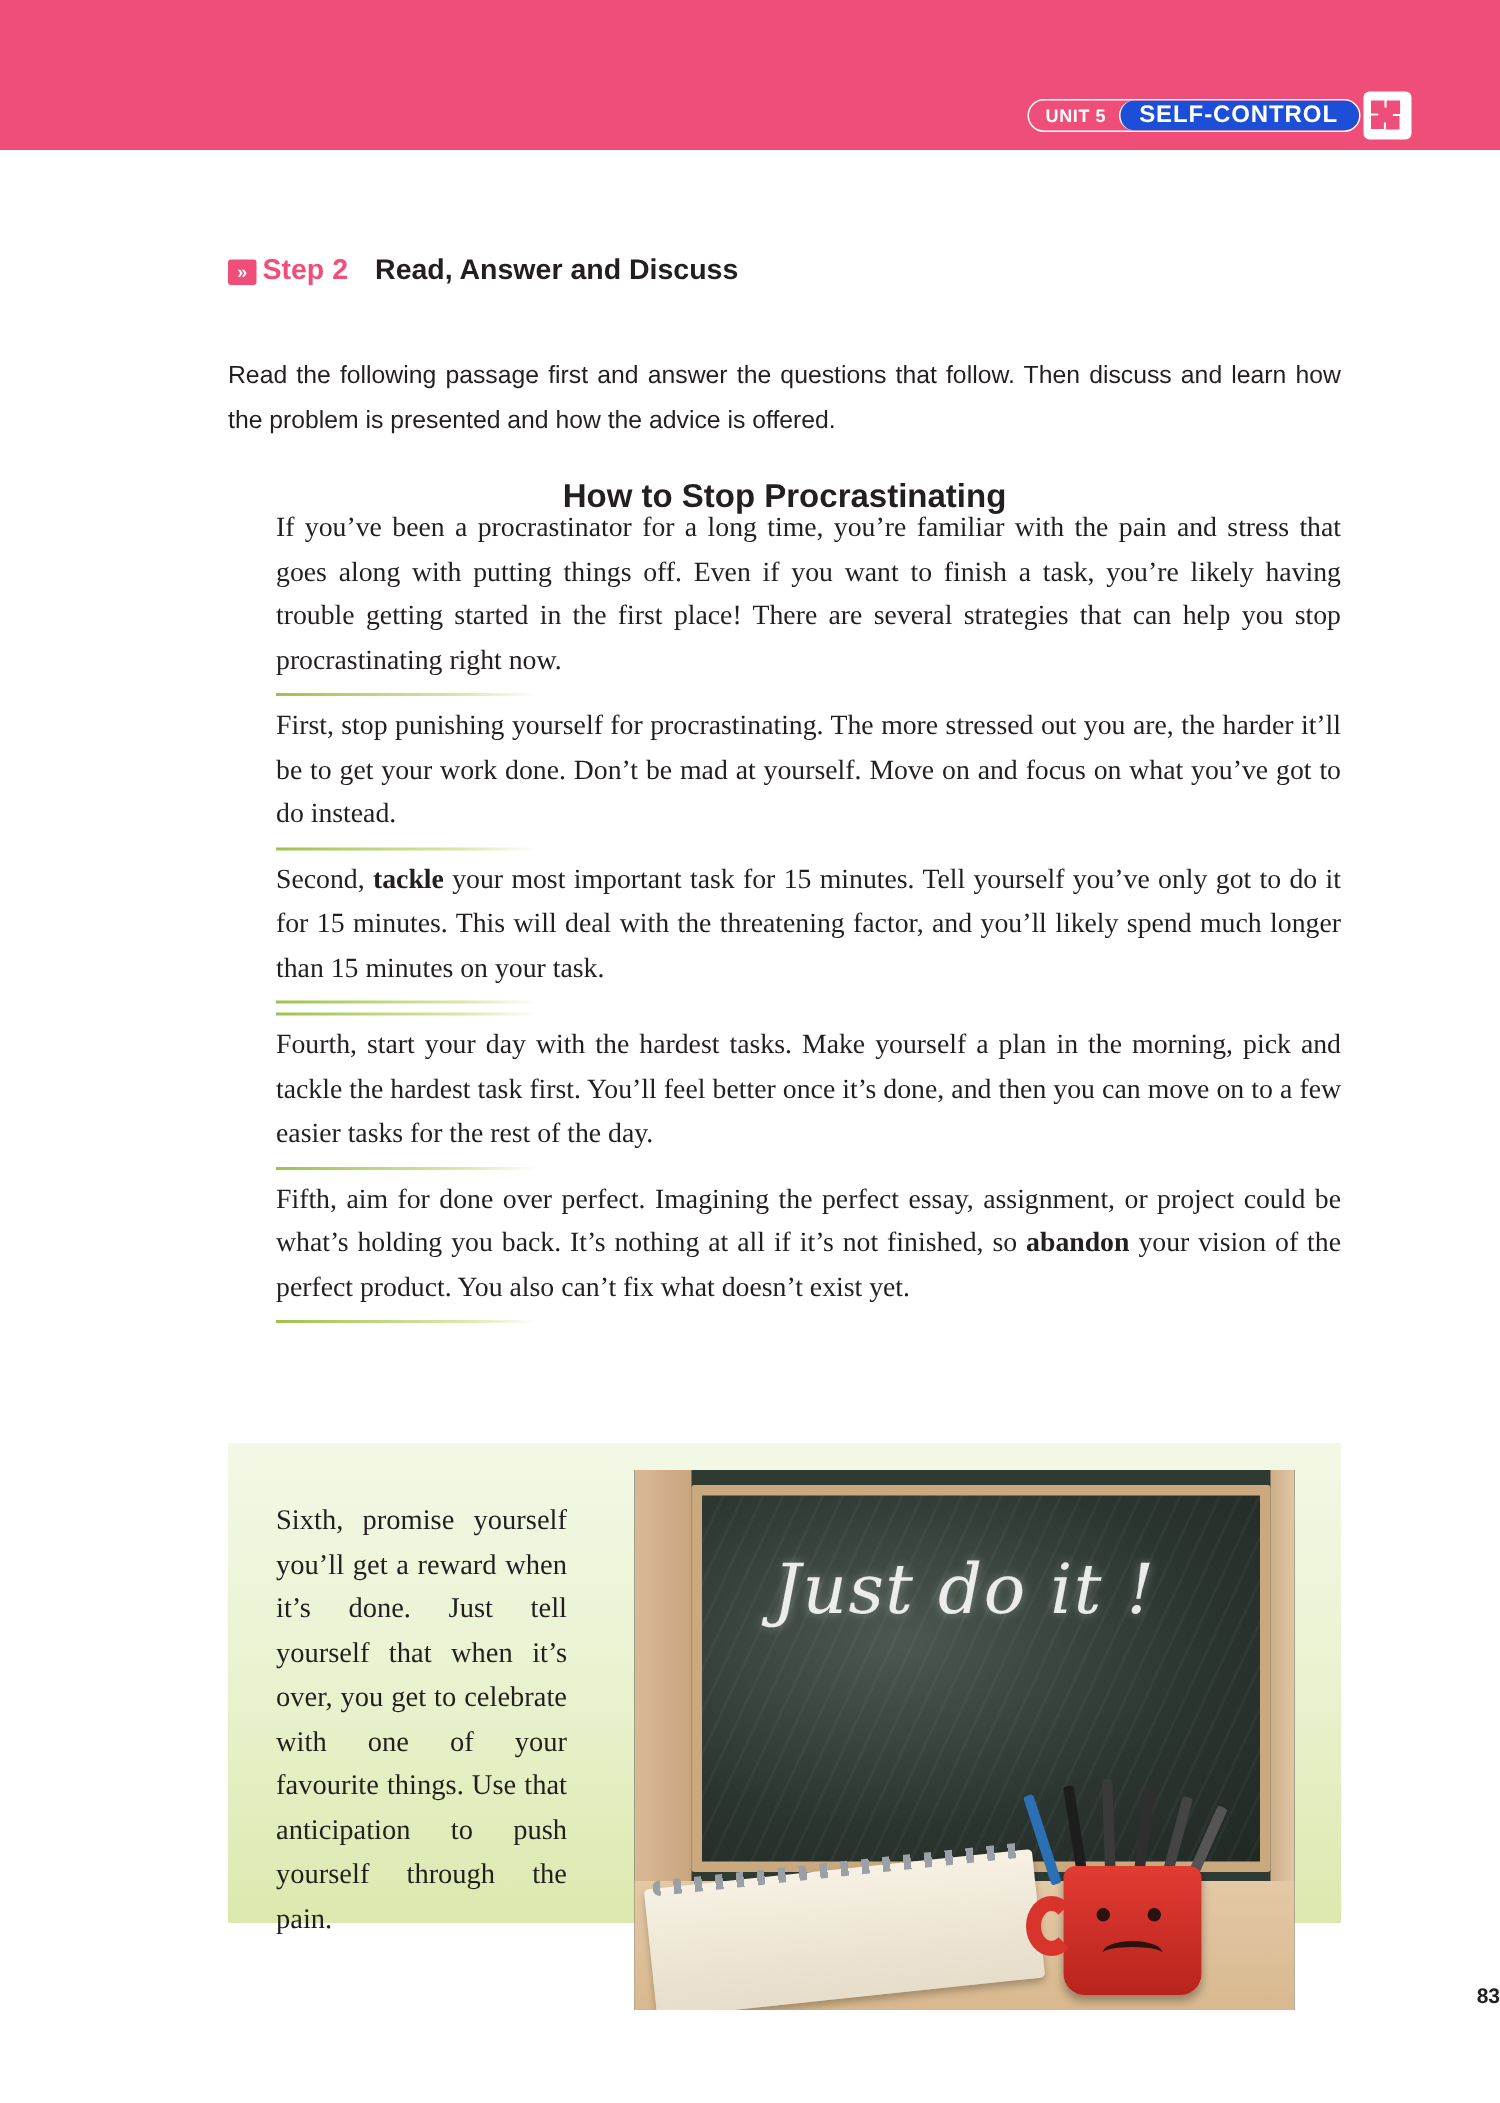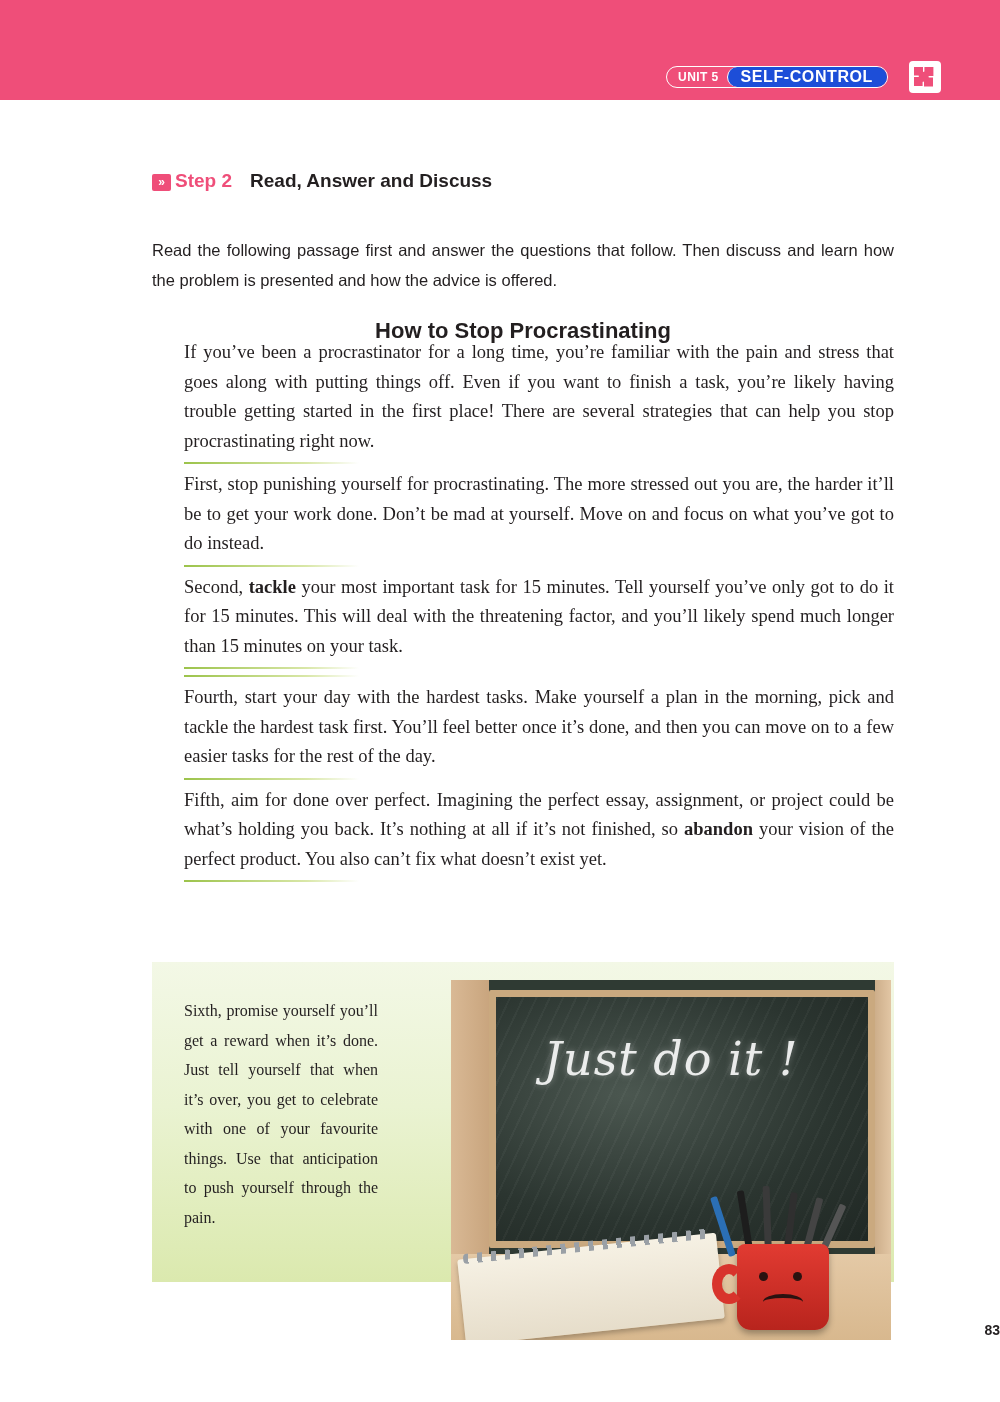--- a/index.html
+++ b/index.html
@@ -18,21 +18,21 @@
   .header-band {
     position: absolute;
     top: 0; left: 0;
     width: 1000px;
     height: 100px;
     background: #ef4e79;
   }
   .unit-badge {
     position: absolute;
     top: 66px;
-    right: 112px;
+    right: 93px;
     height: 22px;
     display: flex;
     align-items: stretch;
     border: 1.5px solid #ffffff;
     border-radius: 11px;
     overflow: hidden;
     background: #ef4e79;
   }
   .unit-badge .unit-num {
     display: flex;
@@ -165,35 +165,34 @@
     left: 152px;
     width: 742px;
     height: 320px;
     background: linear-gradient(to bottom, #f3f8e6 0%, #eaf3d2 45%, #dbe9ae 100%);
   }
   .green-text {
     position: absolute;
     top: 880px;
     left: 184px;
     width: 194px;
-    font-size: 16px;
+    font-size: 19px;
     line-height: 29.5px;
     text-align: justify;
     color: #231f20;
   }
 
   .photo {
     position: absolute;
     top: 880px;
     left: 423px;
     width: 440px;
     height: 360px;
     background: #2f3a33;
     overflow: hidden;
-    margin-left: 28px;
   }
   .photo-inner { position: absolute; inset: 0; }
   .wall-left {
     position: absolute; left: 0; top: 0; width: 38px; height: 100%;
     background: linear-gradient(to right, #d9b995, #c9a57e);
   }
   .wall-right {
     position: absolute; right: 0; top: 0; width: 16px; height: 100%;
     background: linear-gradient(to left, #e2c6a4, #cdae8a);
   }

